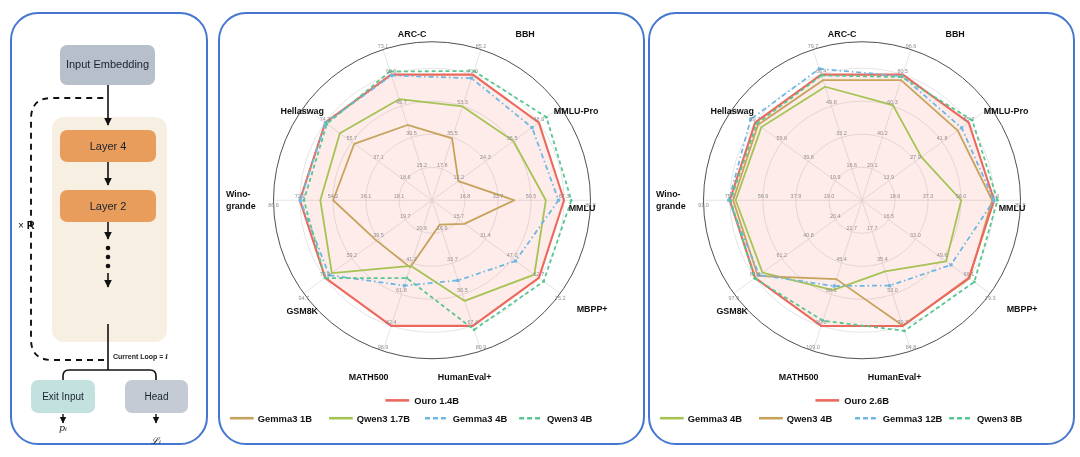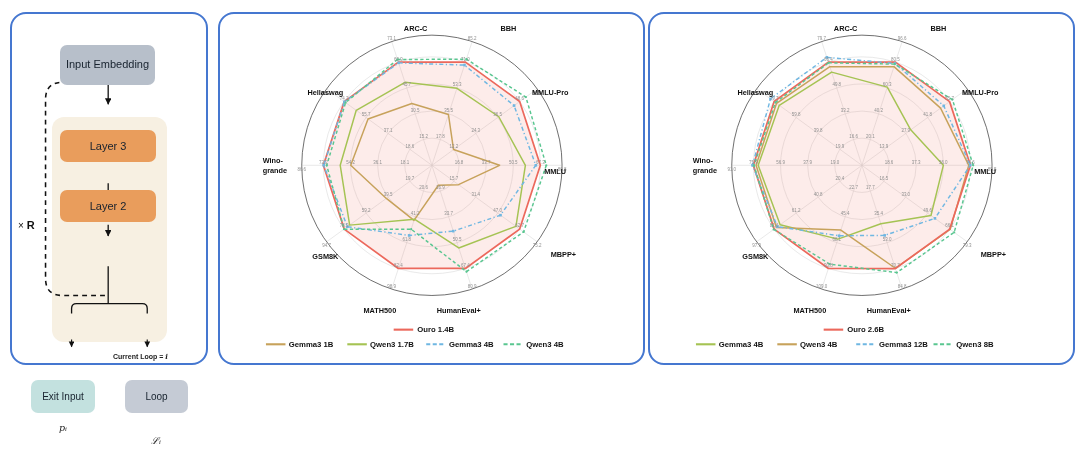--- a/index.html
+++ b/index.html
@@ -1,19 +1,19 @@
 <!DOCTYPE html>
 <html><head>
 <meta charset="utf-8">
 <style>
   html,body{margin:0;padding:0;background:#fff;}
   .page{position:relative;width:1080px;height:457px;background:#fff;
         font-family:"Liberation Sans",sans-serif;overflow:hidden;}
-  .panel{position:absolute;top:12px;height:353px;border:2.2px solid #4577d0;
-         border-radius:16px;background:#fff;box-sizing:border-box;}
+  .panel{position:absolute;top:12px;height:433px;border:2.2px solid #4577d0;
+         border-radius:28px;background:#fff;box-sizing:border-box;}
   #arch-panel{left:10px;width:198px;}
   #chart1-panel{left:218px;width:427px;}
   #chart2-panel{left:648px;width:427px;}
   .panel svg.fill{position:absolute;left:0;top:0;width:100%;height:100%;}
   
   .abs{position:absolute;box-sizing:border-box;}
   .container-bg{left:40px;top:103px;width:115px;height:225px;background:#f7f0e2;border-radius:12px;}
   .box{display:flex;align-items:center;justify-content:center;text-align:center;
        font-weight:normal;color:#17222e;border-radius:7px;}
   .input-box{left:48px;top:31px;width:95px;height:40px;background:#b7bfca;font-size:11px;line-height:1.25;}
@@ -51,24 +51,24 @@
       <circle cx="96" cy="252" r="2.3" fill="#111"></circle>
       <path d="M96,259 L96,273" stroke="#111" stroke-width="1.6" fill="none" marker-end="url(#ah)"></path>
       <path d="M96,310 L96,356" stroke="#111" stroke-width="1.6" fill="none"></path>
       <path d="M92,346 L40,346 Q19,346 19,325 L19,105 Q19,84 40,84 L93,84" stroke="#111" stroke-width="1.9" stroke-dasharray="6 5" fill="none"></path>
       <path d="M51,368 L51,362 Q51,356 57,356 L138,356 Q144,356 144,362 L144,368" stroke="#111" stroke-width="1.6" fill="none"></path>
       <path d="M51,400 L51,409" stroke="#111" stroke-width="1.4" fill="none" marker-end="url(#ah)"></path>
       <path d="M144,400 L144,409" stroke="#111" stroke-width="1.4" fill="none" marker-end="url(#ah)"></path>
     </svg>
 
     <div class="abs box input-box">Input Embedding</div>
-    <div class="abs box layer-box" id="layer1">Layer 3</div>
+    <div class="abs box layer-box" id="layer1">Layer 4</div>
     <div class="abs box layer-box" id="layer2">Layer 2</div>
     <div class="abs box exit-box">Exit Input</div>
-    <div class="abs box head-box">Loop</div>
+    <div class="abs box head-box">Head</div>
 
     <div class="abs xr-label"><span>×</span> <b>R</b></div>
     <div class="abs curloop-label"><span>Current Loop = </span><i>i</i></div>
     <div class="abs math-label" id="p-label">pᵢ</div>
     <div class="abs math-label" id="l-label">ℒᵢ</div>
   </section>
 
   <section class="panel" id="chart1-panel">
     <svg class="fill" id="radar1" viewBox="0 0 427 429">
         <circle cx="214" cy="186" r="33.328" fill="none" stroke="#d8d8d8" stroke-width="0.7"></circle>

